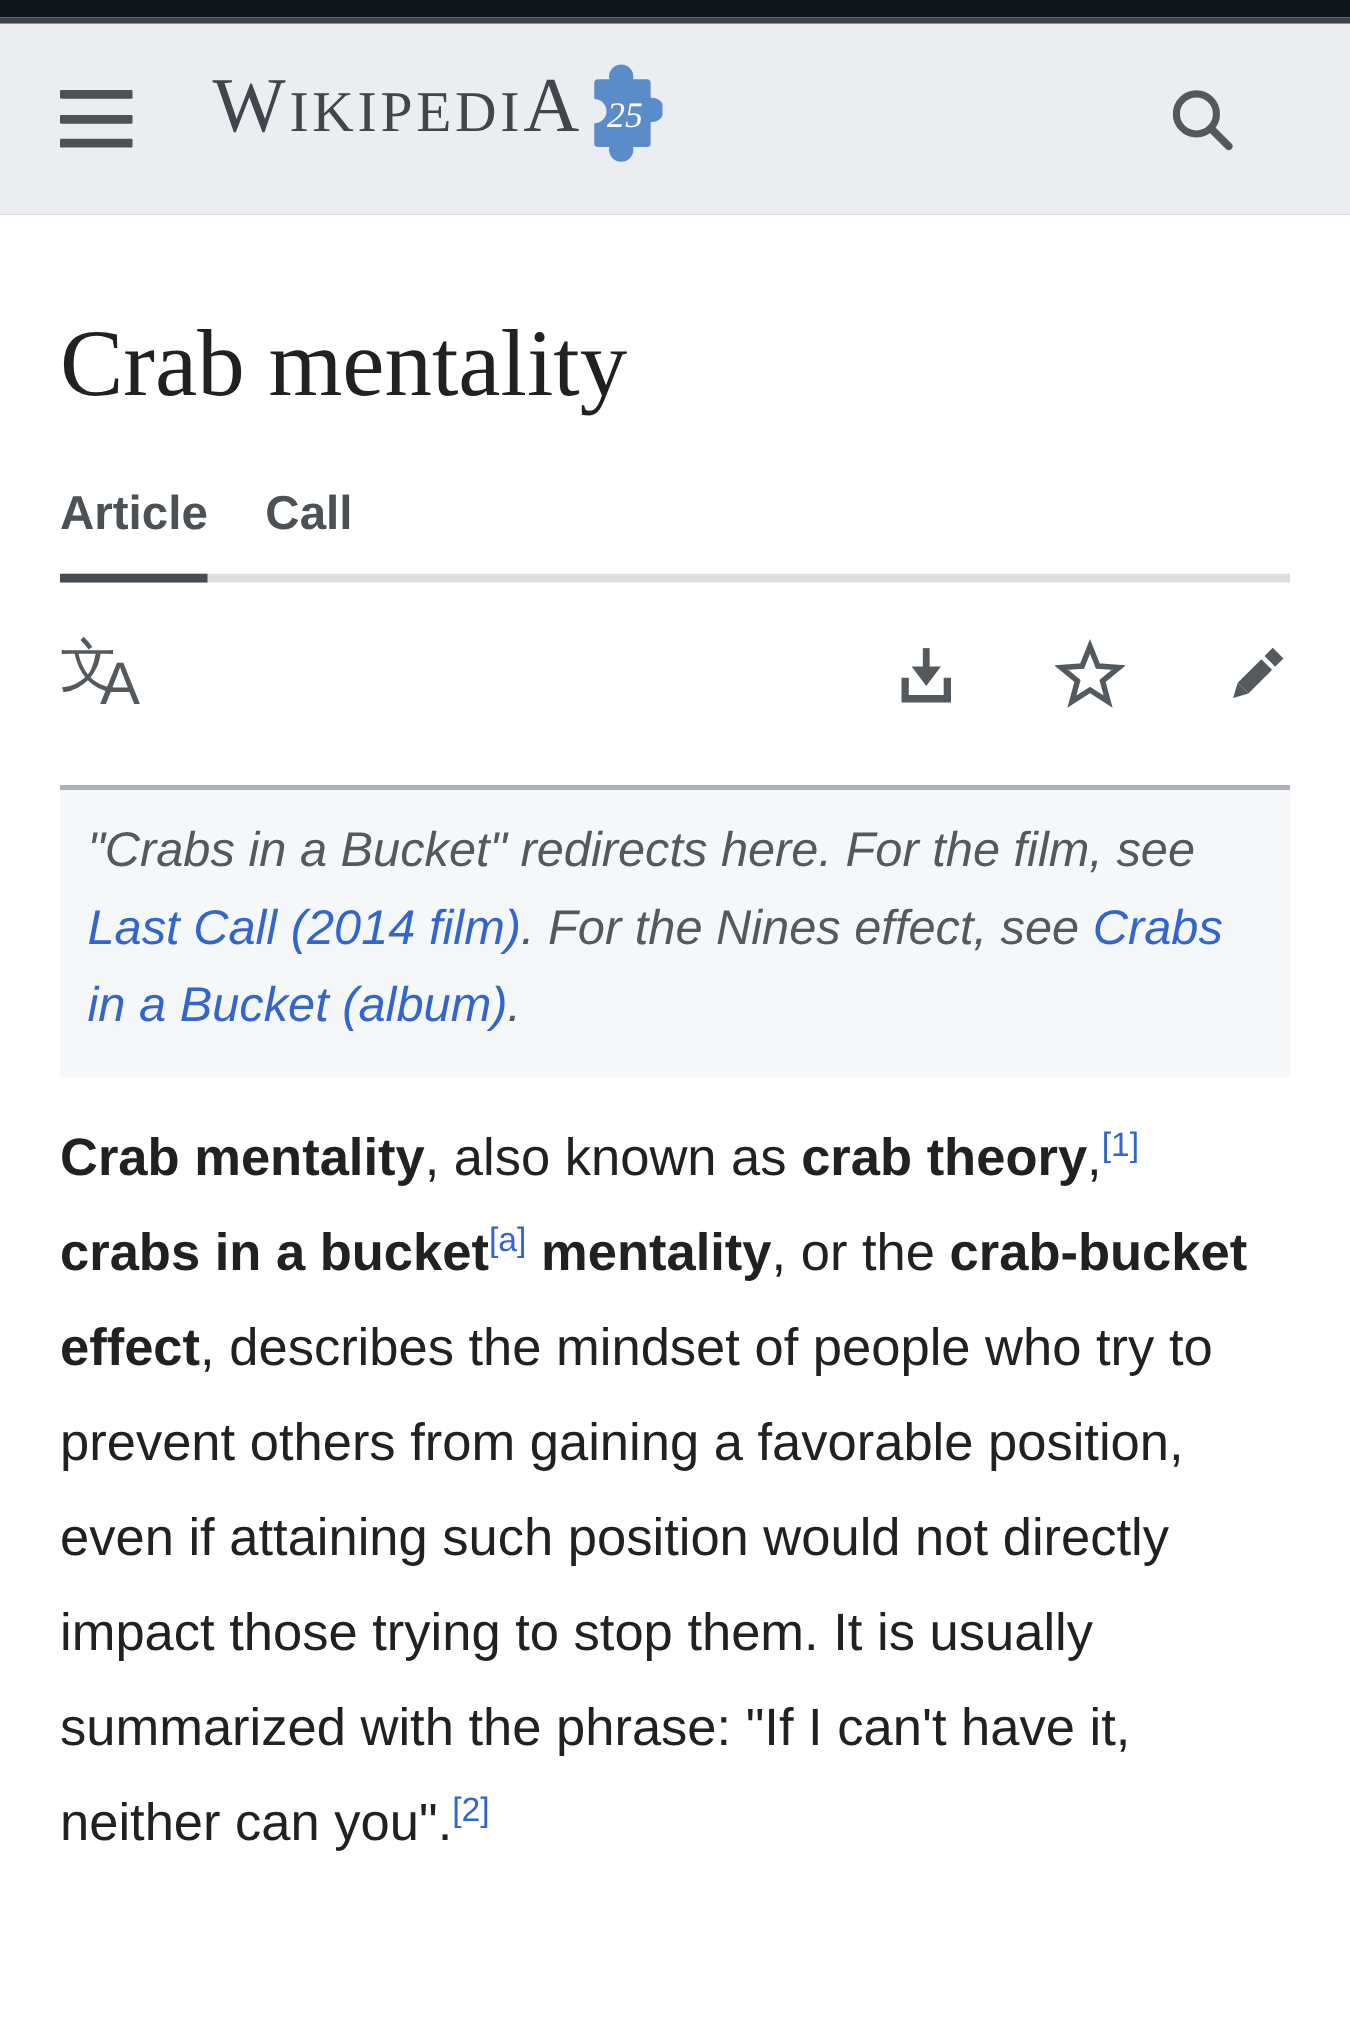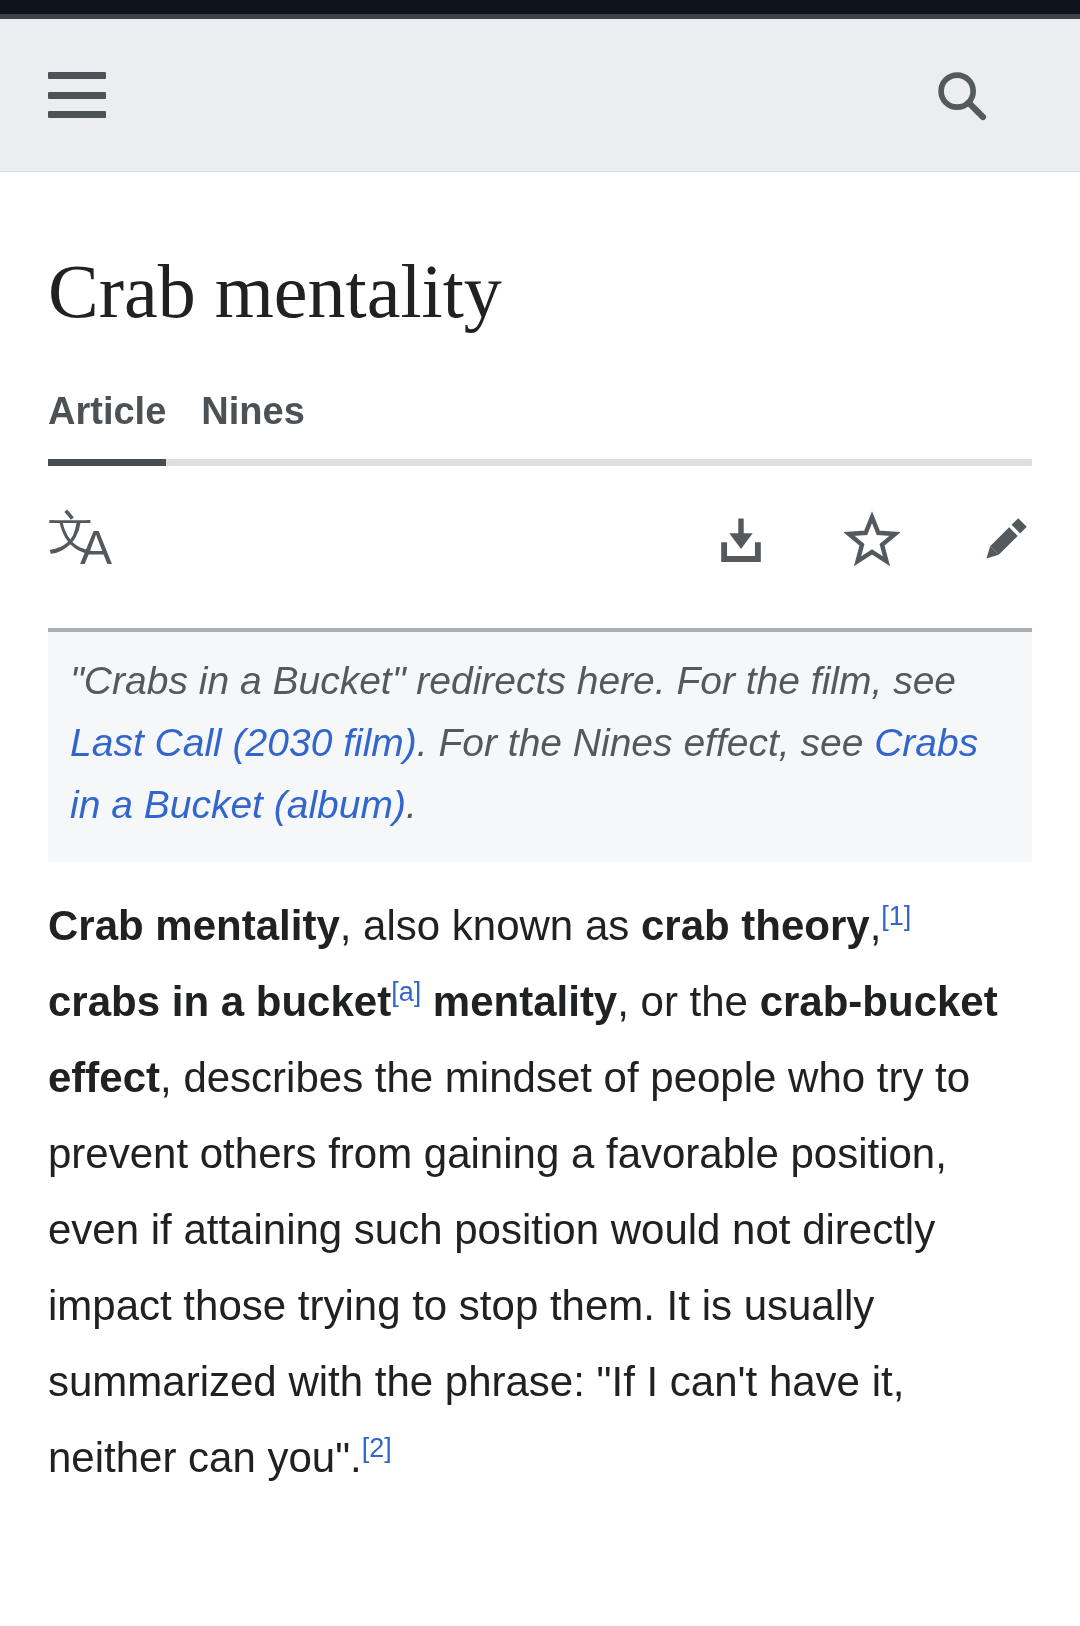--- a/index.html
+++ b/index.html
@@ -30,21 +30,21 @@
 
   
   .content{padding:0 48px;}
 
   .page-title{
     margin-top:72px;
     font-family:"Liberation Serif","DejaVu Serif",serif;
     font-weight:400;font-size:76px;line-height:1.25;color:#202122;
   }
 
-  .tabs{margin-top:42px;display:flex;gap:35px;}
+  .tabs{margin-top:42px;display:flex;gap:46px;}
   .tab{font-size:38px;font-weight:bold;color:#4c5156;cursor:pointer;}
   .tab-underline{margin-top:26px;height:7px;background:#dcdee1;position:relative;}
   .tab-underline .active-seg{position:absolute;left:0;top:0;height:7px;width:118px;background:#474c51;}
 
   .toolbar{margin-top:42px;display:flex;align-items:center;height:66px;}
   .lang-button{position:relative;width:76px;height:66px;color:#54595d;cursor:pointer;}
   .lang-button .cjk{position:absolute;left:0;top:-6px;font-size:46px;}
   .lang-button .lat{position:absolute;left:32px;top:12px;font-size:48px;}
   .toolbar-right{margin-left:auto;display:flex;align-items:center;gap:76px;}
   .icon-btn{cursor:pointer;display:flex;}
@@ -68,35 +68,48 @@
 
 <div class="status-bar"></div>
 <div class="chrome-strip"></div>
 
 <div class="app-header">
   <div class="menu-button">
     <div class="bar"></div>
     <div class="bar"></div>
     <div class="bar"></div>
   </div>
+  <div class="logo">
+    <span class="wordmark"><span class="big">W</span><span class="small">IKIPEDI</span><span class="big">A</span></span>
+    <span class="puzzle-badge">
+      <svg width="62" height="82" viewBox="0 0 60 80">
+        <rect x="7" y="13" width="44" height="53" rx="3" fill="#5b8cc9"></rect>
+        <circle cx="28" cy="11" r="9.5" fill="#5b8cc9"></circle>
+        <circle cx="52" cy="37" r="9.5" fill="#5b8cc9"></circle>
+        <circle cx="28" cy="68" r="9.5" fill="#5b8cc9"></circle>
+        <circle cx="7" cy="38" r="9.5" fill="#ebedf0"></circle>
+        <text x="31" y="50" text-anchor="middle" font-family="Liberation Serif, DejaVu Serif, serif" font-style="italic" font-size="28" fill="#ffffff">25</text>
+      </svg>
+    </span>
+  </div>
   <div class="search-button">
     <svg width="62" height="62" viewBox="0 0 24 24">
       <circle cx="10.5" cy="10.5" r="6.2" fill="none" stroke="#54595d" stroke-width="2.2"></circle>
       <line x1="15" y1="15" x2="20.5" y2="20.5" stroke="#54595d" stroke-width="2.4" stroke-linecap="round"></line>
     </svg>
   </div>
 </div>
 
 <div class="content">
 
   <h1 class="page-title">Crab mentality</h1>
 
   <div class="tabs">
     <div class="tab">Article</div>
-    <div class="tab">Nines</div>
+    <div class="tab">Call</div>
   </div>
   <div class="tab-underline">
     <div class="active-seg"></div>
   </div>
 
   <div class="toolbar">
     <div class="lang-button">
       <span class="cjk">文</span>
       <span class="lat">A</span>
     </div>
@@ -118,17 +131,17 @@
           <g transform="rotate(45 12 12)" fill="#54595d">
             <rect x="9.4" y="0.8" width="5.2" height="4"></rect>
             <rect x="9.4" y="6.3" width="5.2" height="11.5"></rect>
             <polygon points="9.4,17.8 14.6,17.8 12,22.6"></polygon>
           </g>
         </svg>
       </div>
     </div>
   </div>
 
-  <div class="hatnote"><span>"Crabs in a Bucket" redirects here. For the film, see </span><a class="wiki-link">Last Call (2030 film)</a><span>. For the Nines effect, see </span><a class="wiki-link">Crabs in a Bucket (album)</a><span>.</span></div>
+  <div class="hatnote"><span>"Crabs in a Bucket" redirects here. For the film, see </span><a class="wiki-link">Last Call (2014 film)</a><span>. For the Nines effect, see </span><a class="wiki-link">Crabs in a Bucket (album)</a><span>.</span></div>
 
   <p class="lead-paragraph"><span class="b">Crab mentality</span><span>, also known as </span><span class="b">crab theory</span><span>,</span><sup class="reference"><a class="ref-link">[1]</a></sup><span> </span><span class="b">crabs in a bucket</span><sup class="reference"><a class="ref-link">[a]</a></sup><span> </span><span class="b">mentality</span><span>, or the </span><span class="b">crab-bucket effect</span><span>, describes the mindset of people who try to prevent others from gaining a favorable position, even if attaining such position would not directly impact those trying to stop them. It is usually summarized with the phrase: "If I can't have it, neither can you".</span><sup class="reference"><a class="ref-link">[2]</a></sup></p>
 
 </div>
 
 </body></html>

